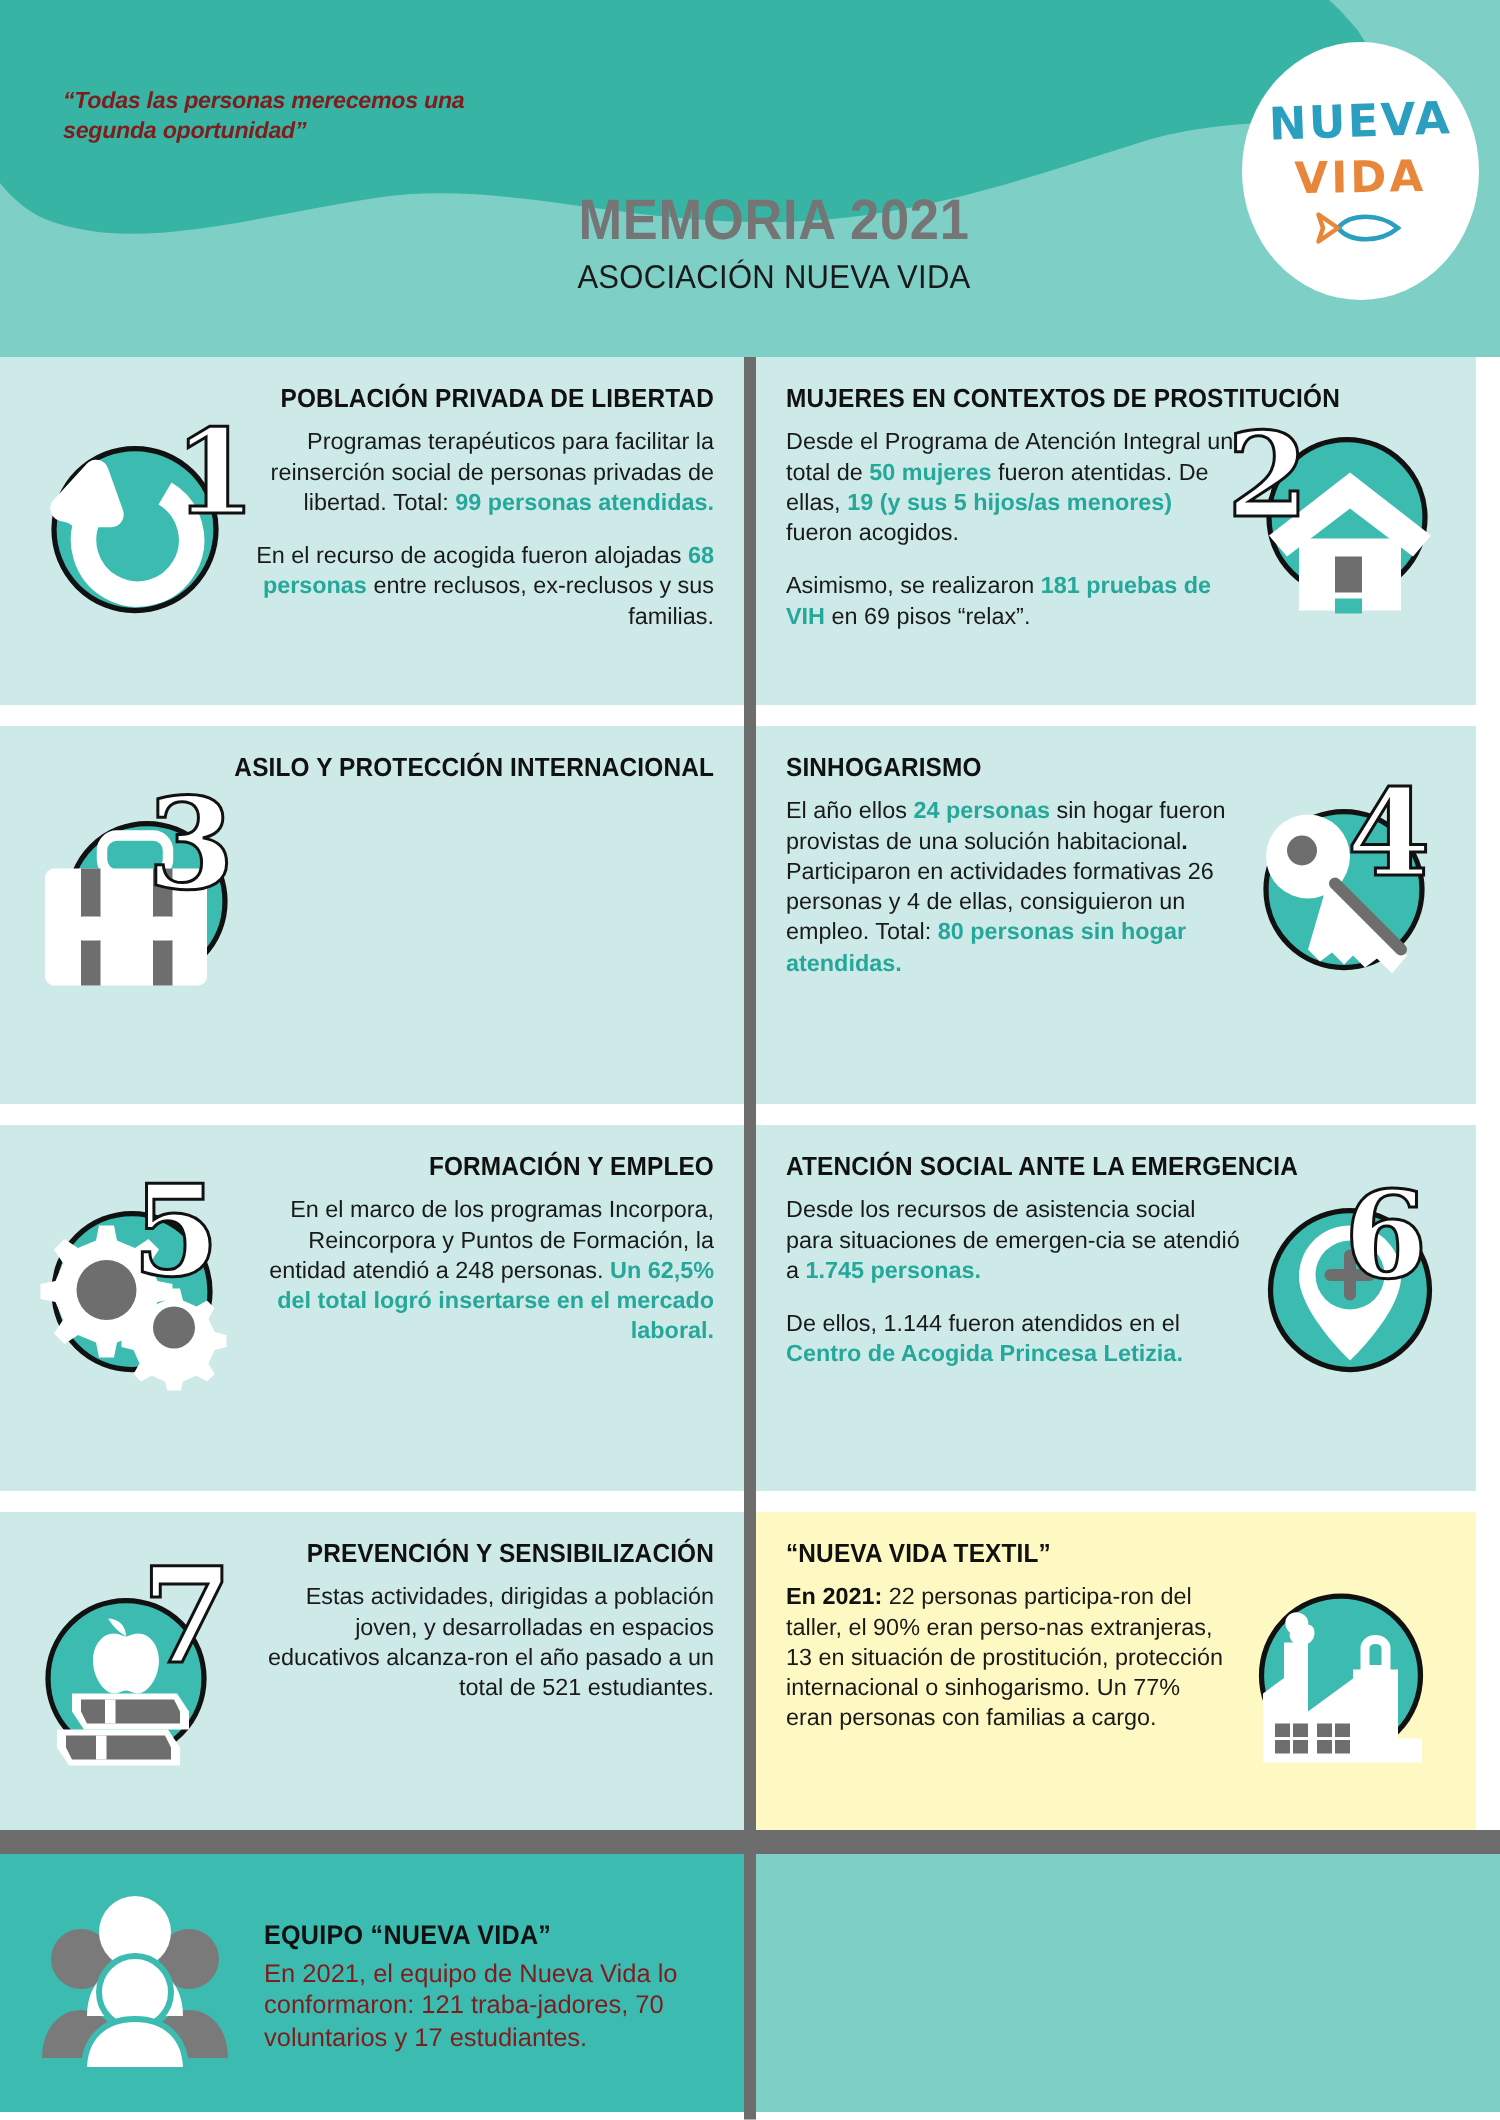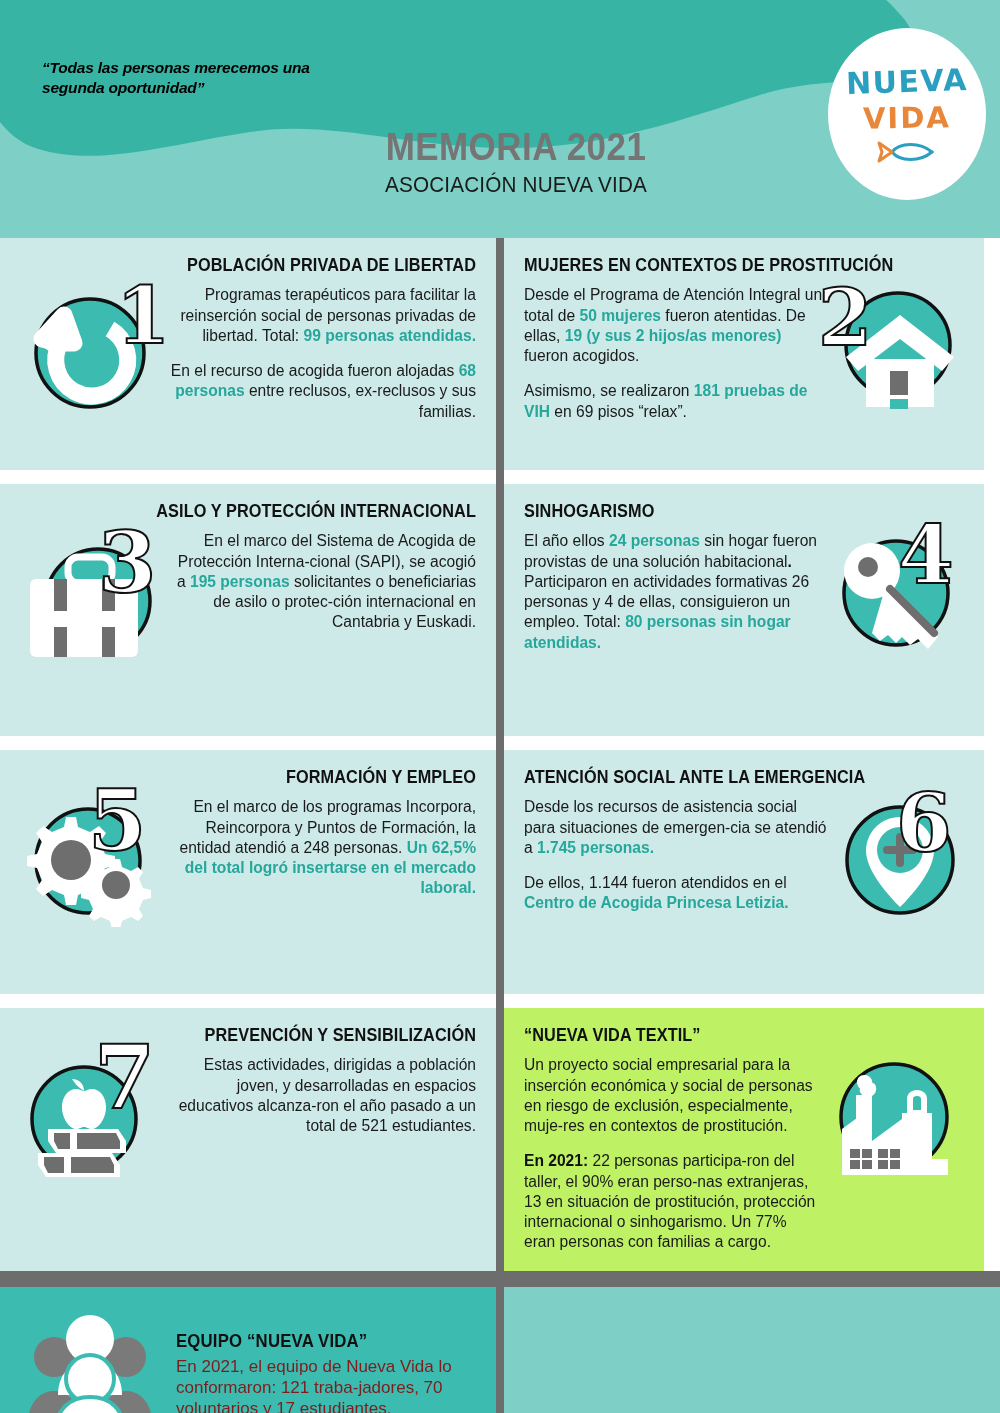--- a/index.html
+++ b/index.html
@@ -19,21 +19,21 @@
     overflow: hidden;
   }
   .header .wave-svg { position: absolute; inset: 0; width: 1000px; height: 238px; }
   .quote {
     position: absolute; left: 42px; top: 58px;
     width: 330px;
     font-style: italic;
     font-weight: bold;
     font-size: 15.5px;
     line-height: 1.32;
-    color: #000000;
+    color: #7f1d1d;
     letter-spacing: -0.2px;
   }
   .title-block {
     position: absolute; left: 16px; top: 128px; width: 1000px;
     text-align: center;
     padding-right: 0px;
   }
   .title-main {
     font-size: 38px; font-weight: bold; color: #757575;
     letter-spacing: 0.5px; line-height: 1.0;
@@ -75,21 +75,21 @@
   .gap-row { height: 14px; background: #ffffff; width: 1000px; }
   .gray-band { height: 16px; background: #6d6d6d; width: 1000px; }
 
   .cell {
     position: relative;
     background: #cdeae8;
     padding: 18px 20px 18px 20px;
   }
   .cell.left  { width: 496px; }
   .cell.right { width: 488px; padding-left: 28px; }
-  .cell.darkteal { background: #bef264; }
+  .cell.darkteal { background: #fef9c3; }
 
   .sec-title {
     font-size: 17.5px; font-weight: bold; color: #111111;
     letter-spacing: 0.1px; line-height: 1.1;
     transform: scaleX(0.93);
   }
   .left .sec-title { text-align: right; transform-origin: right center; }
   .right .sec-title { text-align: left; transform-origin: left center; }
 
   .sec-body { font-size: 15.6px; line-height: 1.30; color: #1a1a1a; }
@@ -182,21 +182,21 @@
               <p><span>Programas terapéuticos para facilitar la reinserción social de personas privadas de libertad. Total: </span><span class="hl">99 personas atendidas.</span></p>
               <p><span>En el recurso de acogida fueron alojadas </span><span class="hl">68 personas</span><span> entre reclusos, ex-reclusos y sus familias.</span></p>
             </div>
           </div>
         </div>
         <div class="cell right" style="min-height: 232px;">
           <div class="sec-title">MUJERES EN CONTEXTOS DE PROSTITUCIÓN</div>
           <div style="height: 10px;"></div>
           <div class="content-flex">
             <div class="text-slot sec-body">
-              <p><span>Desde el Programa de Atención Integral un total de </span><span class="hl">50 mujeres</span><span> fueron atentidas. De ellas, </span><span class="hl">19 (y sus 2 hijos/as menores)</span><span>  fueron acogidos.</span></p>
+              <p><span>Desde el Programa de Atención Integral un total de </span><span class="hl">50 mujeres</span><span> fueron atentidas. De ellas, </span><span class="hl">19 (y sus 5 hijos/as menores)</span><span>  fueron acogidos.</span></p>
               <p><span>Asimismo, se realizaron </span><span class="hl">181 pruebas de VIH</span><span> en 69 pisos “relax”.</span></p>
             </div>
             <div class="icon-slot">
     <svg width="128" height="128" viewBox="0 0 128 128">
       <circle cx="62" cy="60" r="52" fill="#3cbbb0" stroke="#111" stroke-width="3.5"></circle>
       <path d="M10,72 L64,30 L118,72 L106,86 L64,54 L22,86 Z" fill="#ffffff"></path>
       <rect x="30" y="74" width="68" height="48" fill="#ffffff"></rect>
       <rect x="54" y="86" width="18" height="24" fill="#6e6e6e"></rect>
       <rect x="54" y="114" width="18" height="10" fill="#3cbbb0"></rect>
     </svg>
@@ -215,23 +215,20 @@
     <svg width="148" height="140" viewBox="0 0 148 140">
       <circle cx="78" cy="70" r="52" fill="#3cbbb0" stroke="#111" stroke-width="3.5"></circle>
       <rect x="48" y="26" width="44" height="26" rx="10" fill="none" stroke="#ffffff" stroke-width="7"></rect>
       <rect x="10" y="48" width="108" height="78" rx="6" fill="#ffffff"></rect>
       <rect x="34" y="48" width="13" height="78" fill="#6e6e6e"></rect>
       <rect x="82" y="48" width="13" height="78" fill="#6e6e6e"></rect>
       <rect x="31" y="80" width="19" height="16" rx="4" fill="#ffffff"></rect>
       <rect x="79" y="80" width="19" height="16" rx="4" fill="#ffffff"></rect>
     </svg>
   <div class="badge-num" style="left: 78px; top: -10px; font-size: 84px;">3</div>
-            </div>
-            <div class="text-slot sec-body">
-              <p><span>En el marco del Sistema de Acogida de Protección Interna-cional (SAPI), se acogió a </span><span class="hl">195 personas</span><span> solicitantes o beneficiarias de asilo o protec-ción internacional en Cantabria y Euskadi.</span></p>
             </div>
           </div>
         </div>
         <div class="cell right" style="min-height: 252px;">
           <div class="sec-title">SINHOGARISMO</div>
           <div style="height: 10px;"></div>
           <div class="content-flex">
             <div class="text-slot sec-body">
               <p><span>El año ellos </span><span class="hl">24 personas</span><span> sin hogar fueron provistas de una solución habitacional</span><span class="bd">.</span><span> Participaron en actividades formativas 26 personas y 4 de ellas, consiguieron un empleo.  Total: </span><span class="hl">80 personas sin hogar atendidas.</span></p>
             </div>
@@ -314,21 +311,20 @@
             <div class="text-slot sec-body">
               <p><span>Estas actividades, dirigidas a población joven, y desarrolladas en espacios educativos alcanza-ron el año pasado a  un total de 521 estudiantes.</span></p>
             </div>
           </div>
         </div>
         <div class="cell right darkteal" style="min-height: 212px;">
           <div class="sec-title">“NUEVA VIDA TEXTIL”</div>
           <div style="height: 10px;"></div>
           <div class="content-flex">
             <div class="text-slot sec-body">
-              <p><span>Un proyecto social empresarial para la inserción económica y social de personas en riesgo de exclusión, especialmente, muje-res en contextos de prostitución.</span></p>
               <p><span class="bd">En 2021:</span><span> 22 personas participa-ron del taller, el 90% eran perso-nas extranjeras, 13 en situación de prostitución, protección internacional o sinhogarismo. Un 77% eran personas con familias a cargo.</span></p>
             </div>
             <div class="icon-slot">
     <svg width="136" height="134" viewBox="0 0 136 134">
       <circle cx="66" cy="62" r="53" fill="#3cbbb0" stroke="#111" stroke-width="3.5"></circle>
       <path d="M34,30 C30,24 38,22 40,26 C42,30 34,32 36,36 C38,40 46,38 44,32" fill="none" stroke="#ffffff" stroke-width="8" stroke-linecap="round"></path>
       <rect x="28" y="40" width="16" height="46" fill="#ffffff"></rect>
       <path d="M14,74 L44,52 L44,86 L74,64 L74,120 L14,120 Z" fill="#ffffff"></path>
       <rect x="74" y="58" width="30" height="62" fill="#ffffff"></rect>
       <path d="M82,44 C82,36 96,36 96,44 L96,58 L82,58 Z" fill="none" stroke="#ffffff" stroke-width="6"></path>

